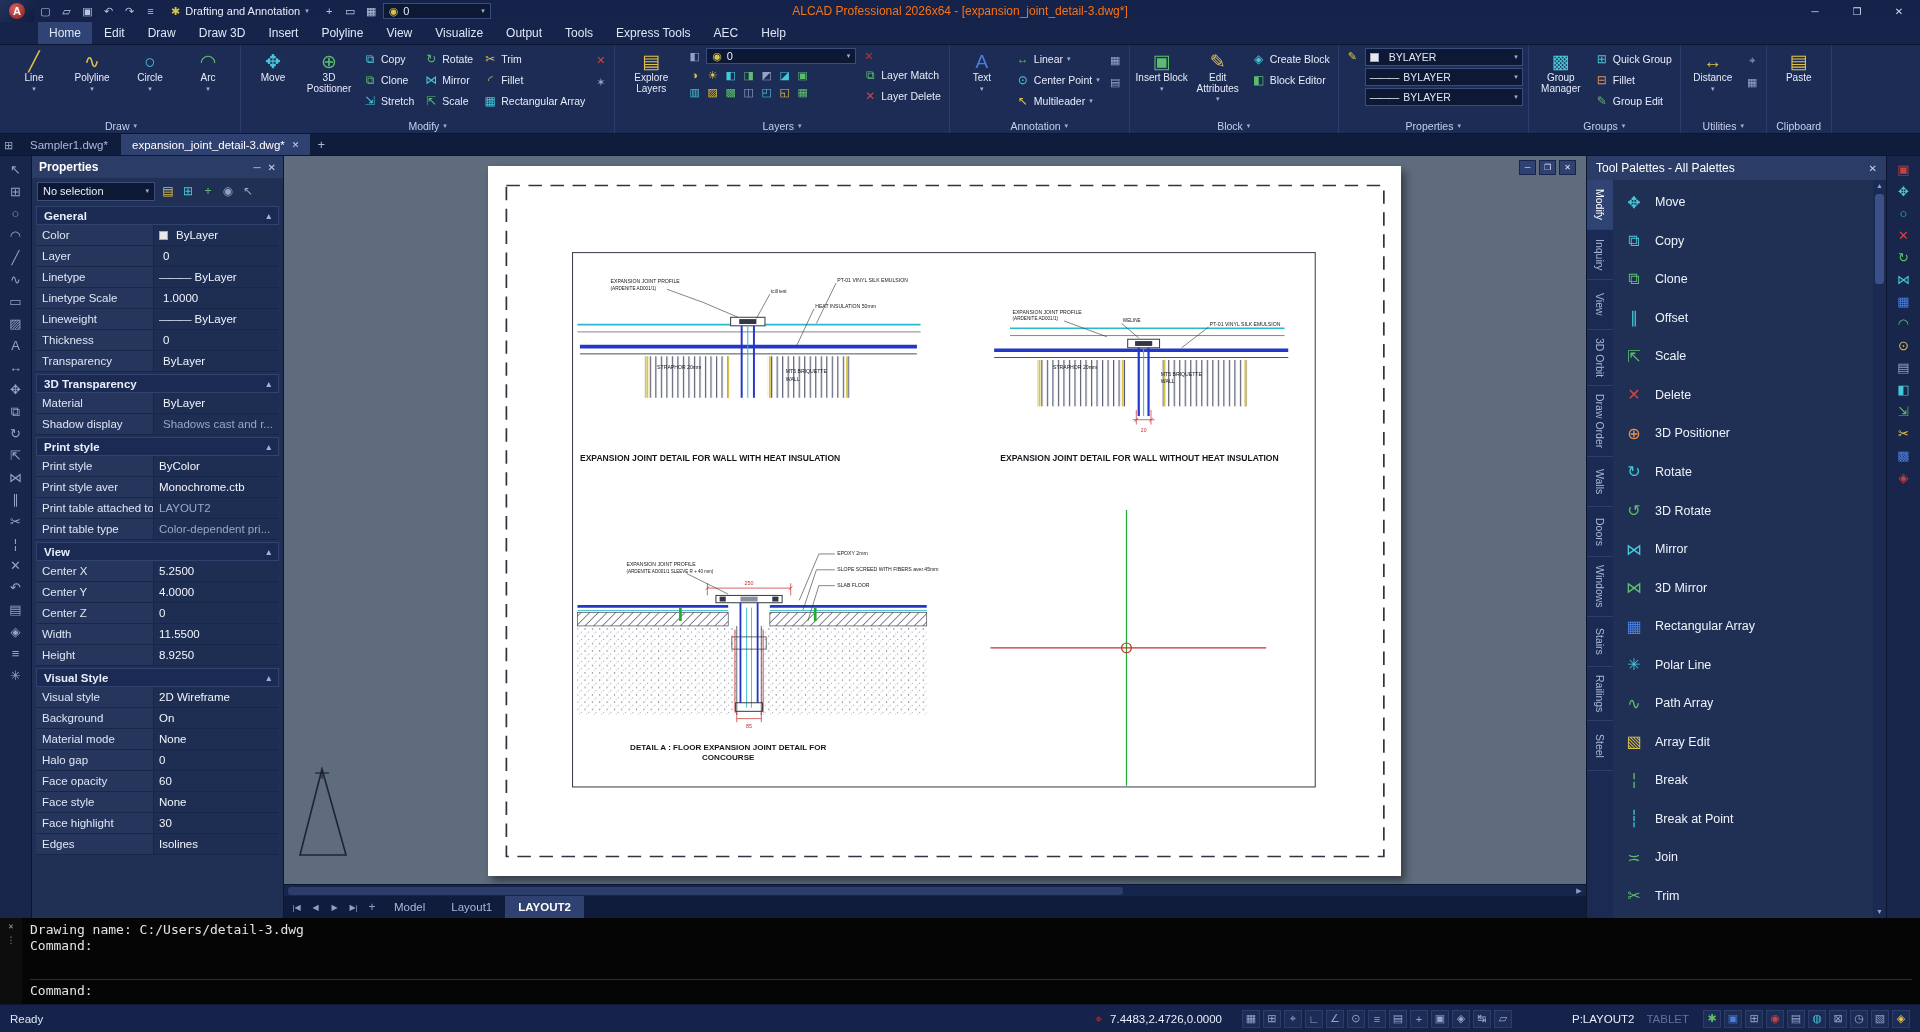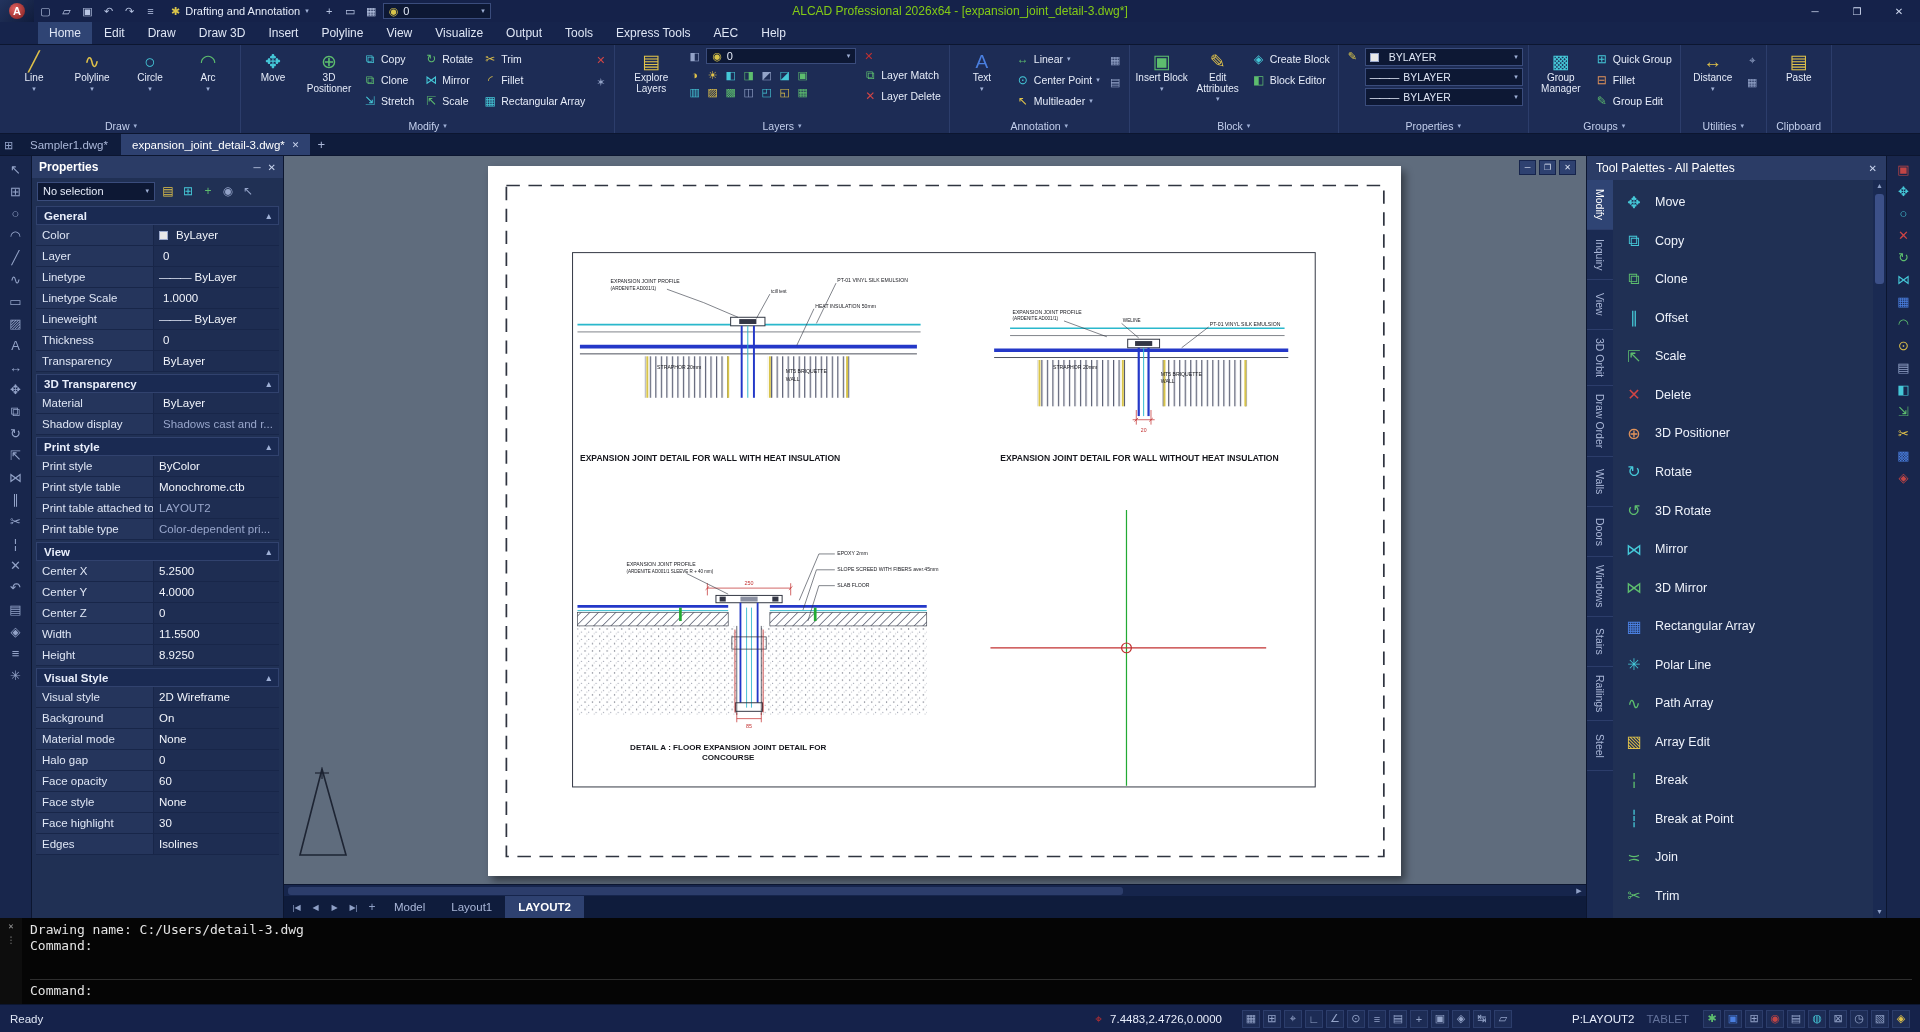--- a/index.html
+++ b/index.html
@@ -10,21 +10,21 @@
   .titlebar { height:22px; background:#15224a; display:flex; align-items:center; position:relative; gap:2px; }
   .applogo { width:34px; height:22px; display:flex; align-items:center; justify-content:center; background:linear-gradient(135deg,#23345e,#101c3c); }
   .applogo .a { width:16px; height:16px; border-radius:50%; background:radial-gradient(circle at 35% 35%,#e06060,#7d1c1c); color:#fff; font-weight:bold; font-size:11px; display:flex; align-items:center; justify-content:center; }
   .qat-icon { width:19px; text-align:center; color:#b9c6e4; font-size:11px; line-height:22px; }
   .ws { display:flex; align-items:center; gap:5px; padding:0 9px; font-size:11px; color:#e6ecf9; }
   .ws .wsi { font-size:11px; }
   .ch { font-size:7px; color:#9fb0d6; }
   .tb-combo { background:#0d1834; border:1px solid #3a4c7c; height:16px; display:flex; align-items:center; font-size:11px; padding:0 5px; gap:5px; color:#e6ecf9; }
   .tb-combo .ch { margin-left:auto; }
   .tb-combo.small { width:108px; }
-  .tb-title { position:absolute; left:50%; transform:translateX(-50%); font-size:12px; color:#84cc16; white-space:nowrap; }
+  .tb-title { position:absolute; left:50%; transform:translateX(-50%); font-size:12px; color:#f97316; white-space:nowrap; }
   .winbtns { margin-left:auto; display:flex; }
   .winbtn { width:42px; height:22px; display:flex; align-items:center; justify-content:center; color:#cfd9f0; font-size:10px; }
 
   
   .menubar { height:23px; background:#16244c; display:flex; align-items:stretch; padding-left:38px; gap:1px; border-bottom:1px solid #0c1630; }
   .menu-item { padding:4px 11px 0; font-size:12px; color:#dfe6f5; }
   .menu-item.active { background:#2f4474; }
 
   
   .ribbon { height:89px; background:#1d2c55; display:flex; padding:0 2px; border-bottom:1px solid #0c1630; overflow:hidden; }
@@ -662,21 +662,21 @@
         </div>
       <div>
 
       <div class="prow">
           <span class="pl">Print style</span>
           <span class="pv">
             <span>ByColor</span>
           </span>
         </div>
           <div class="prow">
-          <span class="pl">Print style table</span>
+          <span class="pl">Print style aver</span>
           <span class="pv">
             <span>Monochrome.ctb</span>
           </span>
         </div>
           <div class="prow">
           <span class="pl">Print table attached to</span>
           <span class="pv ro">
             <span>LAYOUT2</span>
           </span>
         </div>

